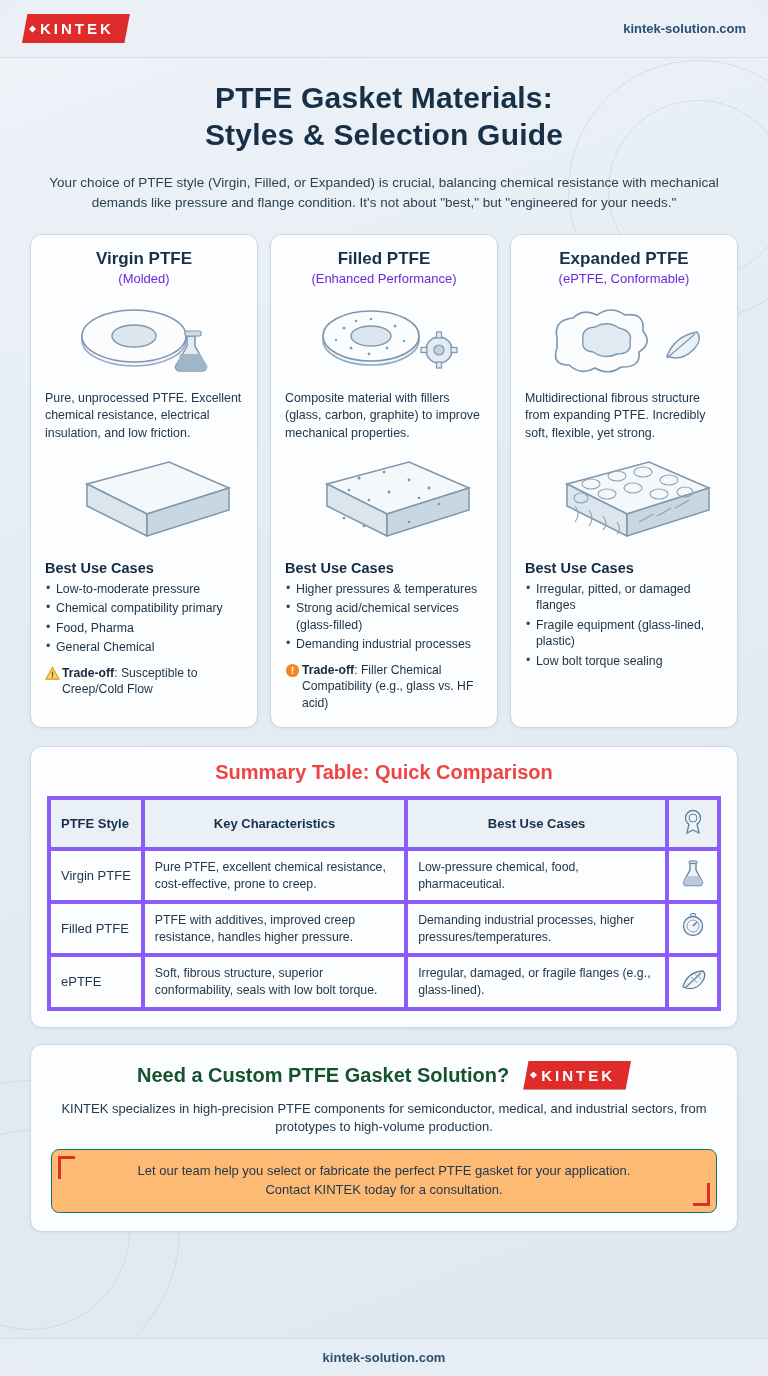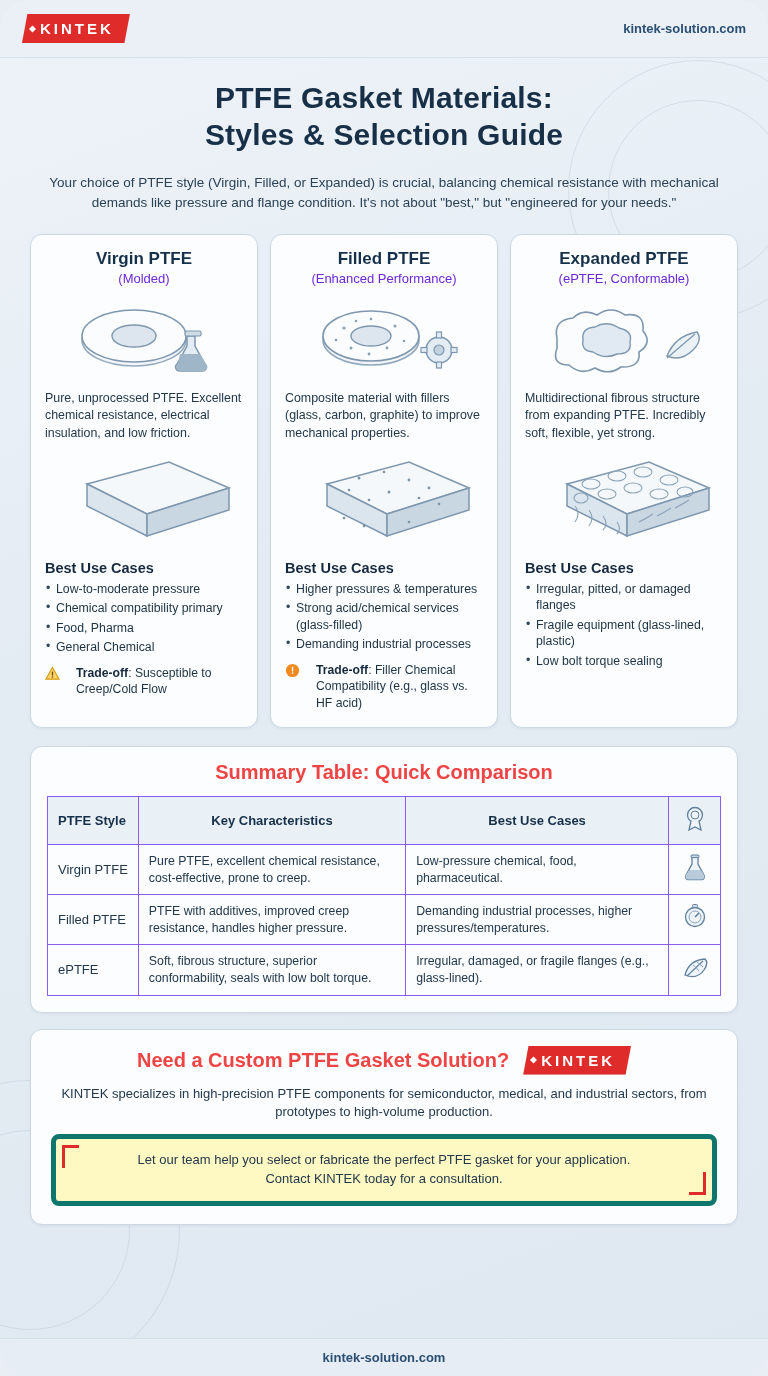--- a/index.html
+++ b/index.html
@@ -131,21 +131,21 @@
     margin-bottom: 3px;
   }
   .card ul li::before {
     content: "•";
     position: absolute;
     left: 1px; top: -1px;
     color: #2b465e;
   }
   .tradeoff {
     display: flex;
-    gap: 16px;
+    gap: 2px;
     margin-top: 9px;
     font-size: 12.2px;
     line-height: 1.35;
   }
   .tradeoff .ico { flex: 0 0 15px; margin-top: 1px; }
   .tradeoff b { color: #16293c; }
 
   .summary {
     position: relative;
     margin: 18px 30px 0;
@@ -156,21 +156,21 @@
     box-shadow: 0 1px 3px rgba(40,70,100,.07);
   }
   .summary h2 {
     text-align: center;
     font-size: 20px;
     margin-bottom: 12px;
     color: #ef4444;
   }
   table { width: 100%; border-collapse: collapse; }
   th, td {
-    border: 1px solid #8b5cf6;
+    border: 4px solid #8b5cf6;
     padding: 8px 10px;
     font-size: 12.3px;
     line-height: 1.35;
     vertical-align: middle;
     text-align: left;
     color: #22384c;
   }
   thead th {
     background: #e9f0f6;
     text-align: center;
@@ -190,37 +190,37 @@
     padding: 16px 20px 18px;
     text-align: center;
     box-shadow: 0 1px 3px rgba(40,70,100,.07);
   }
   .cta-head {
     display: flex;
     align-items: center;
     justify-content: center;
     gap: 14px;
   }
-  .cta-head h2 { font-size: 20px; color: #ef4444; }
+  .cta-head h2 { font-size: 20px; color: #14532d; }
   .cta p.body {
     margin-top: 10px;
     font-size: 13px;
     line-height: 1.45;
     color: #24394d;
   }
   .quote {
     position: relative;
     margin-top: 12px;
-    border: 5px solid #0f766e;
+    border: 1px solid #0f766e;
     border-radius: 8px;
     padding: 12px 26px;
     font-size: 13px;
     line-height: 1.45;
     color: #23384b;
-    background: #fef9c3;
+    background: #fdba74;
   }
   .quote::before, .quote::after {
     content: "";
     position: absolute;
     width: 14px; height: 20px;
     border: 3px solid #e02b2b;
   }
   .quote::before { left: 6px; top: 6px; border-right: none; border-bottom: none; }
   .quote::after { right: 6px; bottom: 6px; border-left: none; border-top: none; }
 

